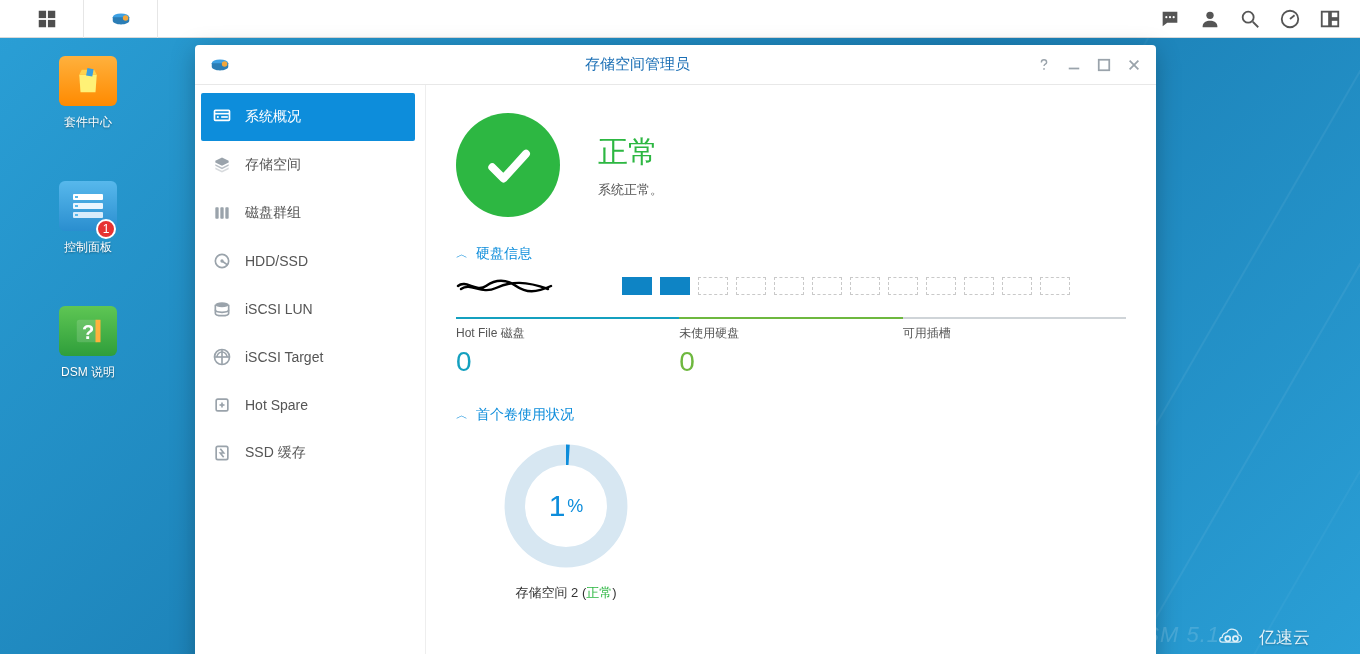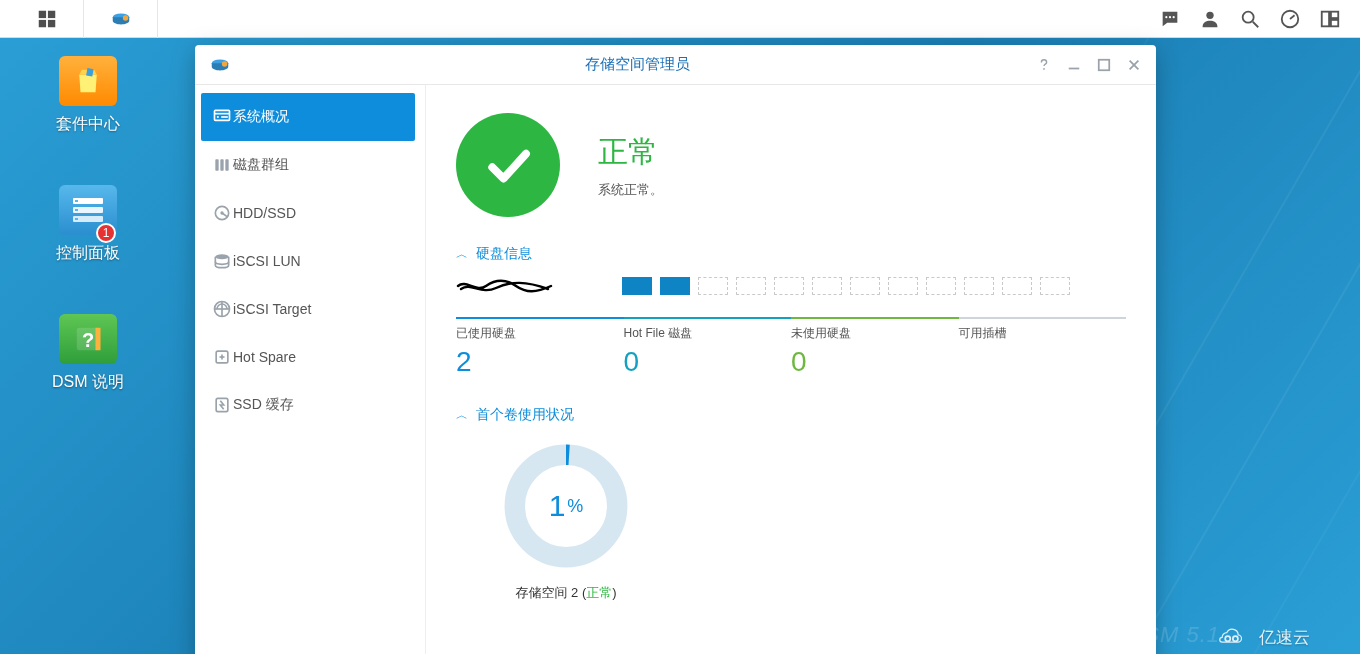--- a/index.html
+++ b/index.html
@@ -29,21 +29,21 @@
     border-right: 1px solid #e6e6e6; cursor: pointer;
   }
   .taskbar-btn svg { width: 22px; height: 22px; }
   .taskbar-icon-r { width: 40px; height: 38px; display: flex; align-items: center; justify-content: center; cursor: pointer; color:#555; }
   .taskbar-icon-r svg { width: 22px; height: 22px; fill: #555; }
 
   
   .desktop-icons { position: absolute; left: 40px; top: 56px; display: flex; flex-direction: column; gap: 50px; }
   .dicon { display: flex; flex-direction: column; align-items: center; width: 96px; cursor: pointer; position: relative; }
   .dicon .box { width: 58px; height: 50px; border-radius: 6px; display:flex; align-items:center; justify-content:center; }
-  .dicon .label { color: #fff; margin-top: 8px; font-size: 16px; text-shadow: 0 1px 2px rgba(0,0,0,0.4); text-align:center; }
+  .dicon .label { color: #fff; margin-top: 8px; font-size: 12px; text-shadow: 0 1px 2px rgba(0,0,0,0.4); text-align:center; }
   .badge { position:absolute; top:38px; right:20px; width:20px; height:20px; border-radius:50%; background:#e63232; color:#fff; font-size:12px; display:flex; align-items:center; justify-content:center; border:2px solid #fff; }
 
   
   .window {
     position: absolute; left: 195px; top: 45px; width: 961px; height: 634px;
     background: #fff; border-radius: 4px; box-shadow: 0 6px 24px rgba(0,0,0,0.25);
     display: flex; flex-direction: column;
   }
   .win-titlebar {
     height: 40px; display:flex; align-items:center; border-bottom: 1px solid #e8e8e8;
@@ -51,21 +51,21 @@
   }
   .win-appicon { width: 22px; height: 22px; margin-right: 8px; }
   .win-title { flex:1; text-align:center; color:#1b6fb5; font-size:15px; font-weight:500; }
   .win-ctrls { display:flex; align-items:center; gap:14px; color:#9aa3ab; }
   .win-ctrls span { cursor:pointer; width:16px; height:16px; display:flex; align-items:center; justify-content:center;}
   .win-body { flex:1; display:flex; overflow:hidden; }
 
   .sidebar { width:230px; padding: 8px 10px 8px 6px; }
   .sidebar-item {
     height: 48px; display:flex; align-items:center; padding: 0 10px;
-    font-size:14px; color:#555; cursor:pointer; border-radius:2px; gap:0;
+    font-size:14px; color:#555; cursor:pointer; border-radius:2px; gap:12px;
   }
   .sidebar-item.active { background:#0d8ddb; color:#fff; }
   .sidebar-item.active .sico { color:#fff; }
   .sico { width:22px; height:22px; display:flex; align-items:center; justify-content:center; color:#9aa3ab; flex-shrink:0; }
   .sico svg { width:20px; height:20px; }
 
   .content { flex:1; padding: 28px 30px 10px 30px; border-left:1px solid #eee; overflow:auto; }
   .status-row { display:flex; align-items:center; gap:38px; }
   .status-circle { width:104px; height:104px; border-radius:50%; background:#2db742; display:flex; align-items:center; justify-content:center; }
   .status-circle svg { width:54px; height:54px; }
@@ -244,20 +244,30 @@
               <line x1="3" y1="8" x2="21" y2="8" stroke="currentColor" stroke-width="2"></line>
               <circle cx="7" cy="12" r="1.3" fill="currentColor"></circle>
               <rect x="11" y="11" width="8" height="2" fill="currentColor"></rect>
             </svg>
           </span>
         <span>系统概况</span>
       </div>
       <div class="sidebar-item">
         <span class="sico">
             <svg viewBox="0 0 24 24" fill="currentColor">
+              <path d="M12 3l8 4v2l-8 4-8-4V7z"></path>
+              <path d="M4 11l8 4 8-4v2l-8 4-8-4z" opacity="0.7"></path>
+              <path d="M4 15l8 4 8-4v2l-8 4-8-4z" opacity="0.4"></path>
+            </svg>
+          </span>
+        <span>存储空间</span>
+      </div>
+      <div class="sidebar-item">
+        <span class="sico">
+            <svg viewBox="0 0 24 24" fill="currentColor">
               <rect x="4" y="5" width="4" height="14" rx="1"></rect>
               <rect x="10" y="5" width="4" height="14" rx="1"></rect>
               <rect x="16" y="5" width="4" height="14" rx="1"></rect>
             </svg>
           </span>
         <span>磁盘群组</span>
       </div>
       <div class="sidebar-item">
         <span class="sico">
             <svg viewBox="0 0 24 24">
@@ -343,24 +353,20 @@
         <div class="slot"></div>
         <div class="slot"></div>
         <div class="slot"></div>
         <div class="slot"></div>
         <div class="slot"></div>
         <div class="slot"></div>
         <div class="slot"></div>
       </div>
 
       <div class="stats">
-        <div class="stat blue">
-          <div class="stat-label">已使用硬盘</div>
-          <div class="stat-val">2</div>
-        </div>
         <div class="stat teal">
           <div class="stat-label">Hot File 磁盘</div>
           <div class="stat-val">0</div>
         </div>
         <div class="stat green">
           <div class="stat-label">未使用硬盘</div>
           <div class="stat-val">0</div>
         </div>
         <div class="stat gray">
           <div class="stat-label">可用插槽</div>

